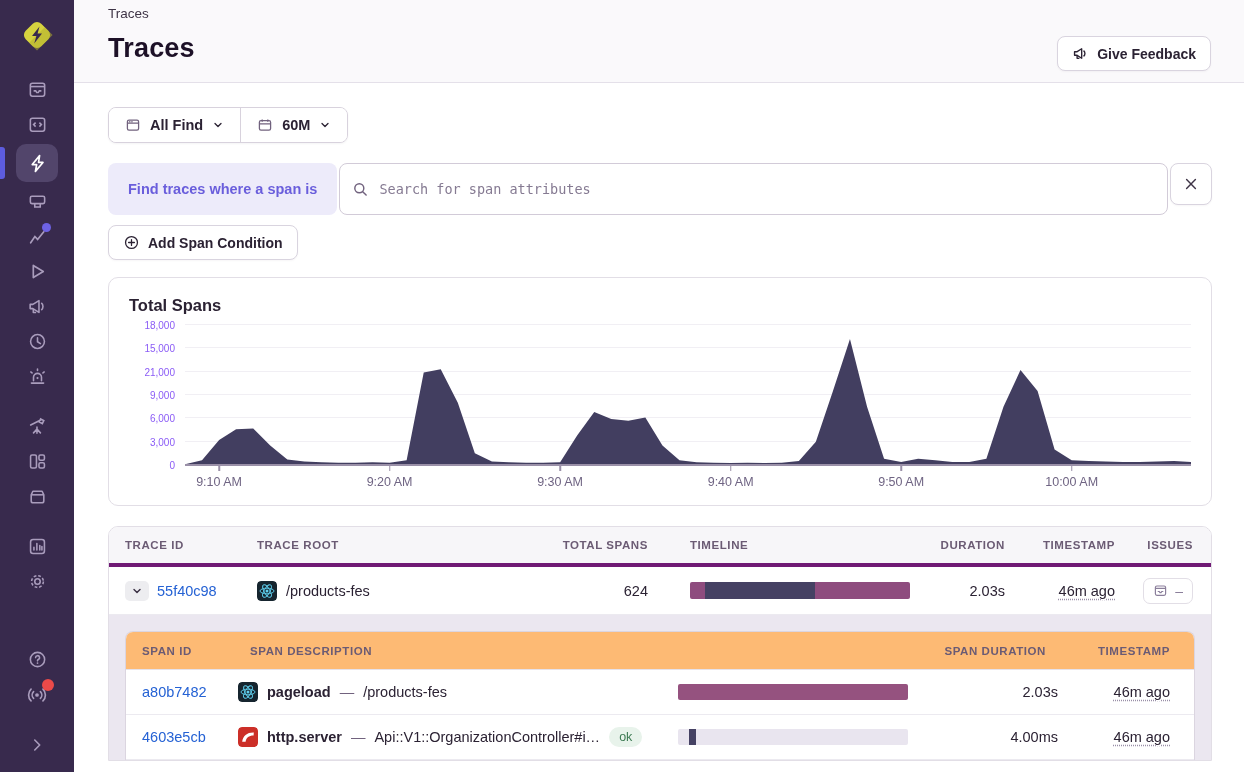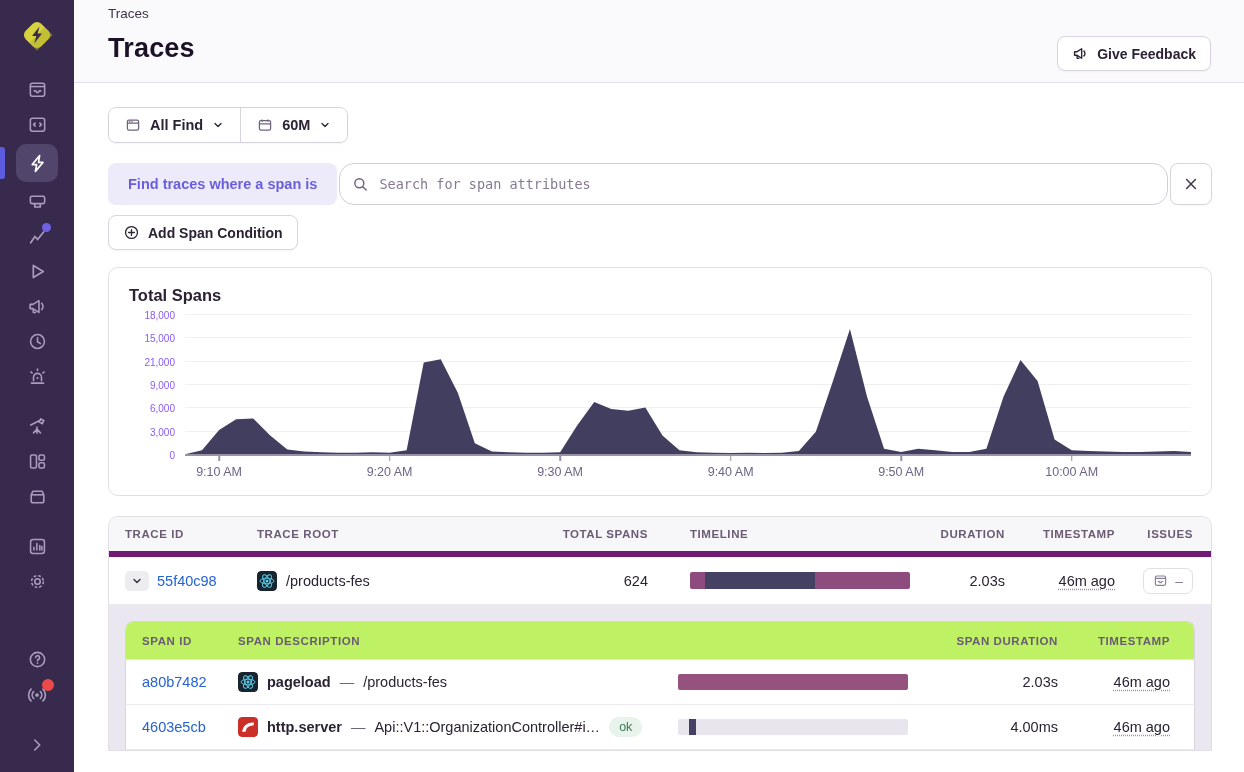--- a/index.html
+++ b/index.html
@@ -36,22 +36,22 @@
   
   .seg { display:inline-flex; align-items:stretch; border:1px solid #d8d2dd; border-radius:8px; background:#fff;
     box-shadow:0 1px 2px rgba(43,34,51,.05); overflow:hidden; }
   .seg-btn { display:flex; align-items:center; gap:9px; padding:9px 16px; font-size:14.5px; font-weight:700; color:#2b2233; cursor:pointer; background:#fff; border:none; }
   .seg-div { width:1px; background:#d8d2dd; }
   .mut { color:#71627e; }
 
   .filter-row { display:flex; gap:2px; margin-top:20px; align-items:stretch; }
   .where-chip { display:flex; align-items:center; background:#edebfa; color:#6a5edc; font-weight:700;
     font-size:14.5px; padding:0 20px; border-radius:8px; white-space:nowrap; }
-  .searchbox { flex:1; display:flex; align-items:center; gap:10px; border:1px solid #d2cbd8; border-radius:15px;
-    background:#fff; padding:0 12px; height:42px; }
+  .searchbox { flex:1; display:flex; align-items:center; gap:10px; border:1px solid #d2cbd8; border-radius:8px;
+    background:#fff; padding:0 12px; height:52px; }
   .searchbox input { border:none; outline:none; flex:1; font-family:"DejaVu Sans Mono", monospace; font-size:13.5px; color:#2b2233; background:transparent; }
   .searchbox input::placeholder { color:#857a92; }
   .xbtn { width:42px; height:42px; border:1px solid #d9d4df; border-radius:8px; background:#fff; display:flex;
     align-items:center; justify-content:center; cursor:pointer; box-shadow:0 1px 2px rgba(43,34,51,.04); }
   .add-cond { margin-top:10px; display:inline-flex; align-items:center; gap:8px; background:#fff; border:1px solid #d9d4df;
     border-radius:8px; padding:8px 14px; font-size:14px; font-weight:700; color:#2b2233; box-shadow:0 1px 2px rgba(43,34,51,.04); cursor:pointer; }
 
   
   .chart-panel { margin-top:17px; border:1px solid #e2dee6; border-radius:10px; padding:18px 20px 12px; background:#fff; }
   .chart-title { font-size:16.5px; font-weight:700; color:#2b2233; }
@@ -61,40 +61,40 @@
   .plot { position:relative; flex:1; height:140px; }
   .gridline { position:absolute; left:0; right:0; height:1px; background:#f1eff4; }
   .gridline.baseline { height:2px; background:#9a90a8; z-index:2; }
   .xtickmark { position:absolute; bottom:-6px; width:1.5px; height:6px; background:#9a90a8; transform:translateX(-50%); }
   .x-axis { position:relative; height:28px; margin-left:56px; }
   .xtick { position:absolute; top:10px; transform:translateX(-50%); font-size:12.5px; color:#6f6483; white-space:nowrap; }
 
   
   .table { margin-top:20px; border:1px solid #e2dee6; border-radius:10px 10px 0 0; overflow:hidden; background:#fff; }
   .t-head, .t-row { display:grid; grid-template-columns:132px 1fr 120px 262px 95px 110px 78px; align-items:center; padding:0 18px 0 16px; }
-  .t-head { background:#f7f6f9; border-bottom:6px solid #701a75; height:40px; }
+  .t-head { background:#f7f6f9; border-bottom:4px solid #701a75; height:40px; }
   .th { font-size:11.5px; font-weight:700; letter-spacing:.05em; color:#6b5b74; text-transform:uppercase; }
   .right { text-align:right; }
   .t-row { height:48px; background:#fff; border-bottom:1px solid #eceaf0; font-size:14.5px; }
   .trace-cell { display:flex; align-items:center; gap:8px; }
   .chev-btn { width:24px; height:20px; border-radius:5px; background:#ededf0; border:none; display:flex; align-items:center; justify-content:center; cursor:pointer; }
   .id-link { color:#2562d4; cursor:pointer; }
   .root-cell { display:flex; align-items:center; gap:9px; }
   .plat { width:20px; height:20px; border-radius:4px; flex:none; }
   .bar-track { position:relative; height:17px; border-radius:2px; overflow:hidden; margin-left:42px; }
   .bar-track.lav { background:#e9e5ef; }
   .ts { text-decoration:underline dotted; text-underline-offset:3px; text-decoration-color:#9a90a8; }
   .issues-pill { display:inline-flex; align-items:center; gap:7px; border:1px solid #e2dee6; border-radius:7px;
     padding:4px 9px; color:#8b7f9b; font-size:14px; cursor:pointer; background:#fff; }
 
   
   .expand-wrap { background:#ebe7f0; padding:16px 16px 0; }
   .spans-table { background:#fff; border:1px solid #dbd5e0; border-bottom:none; border-radius:8px 8px 0 0; overflow:hidden; }
   .s-head, .s-row { display:grid; grid-template-columns:96px 1fr 230px 150px 112px; align-items:center; padding:0 24px 0 16px; }
-  .s-head { height:38px; background:#bef264; border-bottom:1px solid #e6e2ea; }
+  .s-head { height:38px; background:#fdba74; border-bottom:1px solid #e6e2ea;gap:12px; }
   .s-row { height:45px; border-bottom:1px solid #eceaf0; font-size:14.5px; }
   .desc-cell { display:flex; align-items:center; gap:9px; min-width:0; }
   .op { font-weight:700; }
   .dash { color:#71627e; }
   .desc-txt { white-space:nowrap; overflow:hidden; text-overflow:ellipsis; color:#2b2233; }
   .ok-badge { background:#e8f3eb; color:#3c7a52; font-size:12.5px; border-radius:11px; padding:3px 10px; flex:none; }
   .s-bar { position:relative; height:16px; border-radius:2px; overflow:hidden; }
 </style>
 </head>
 <body>

